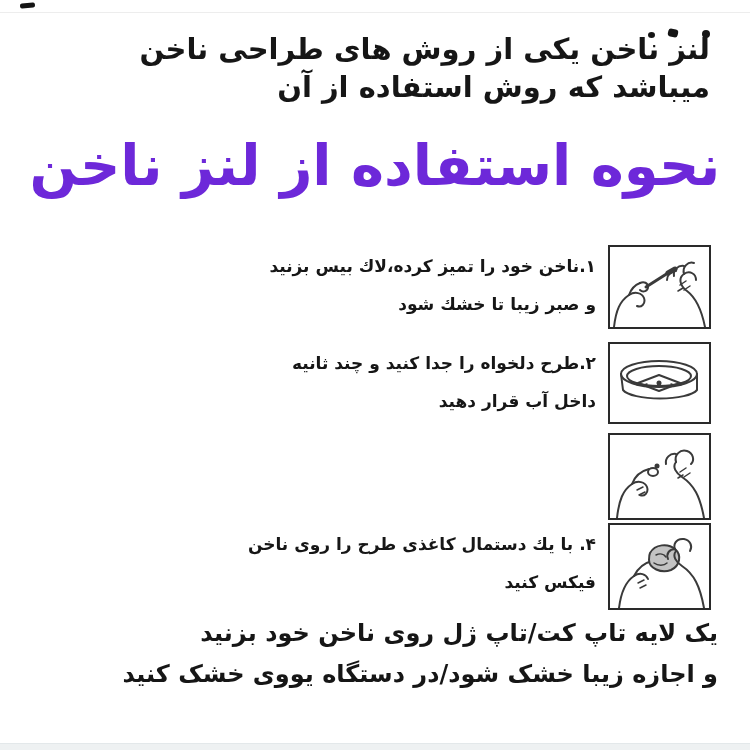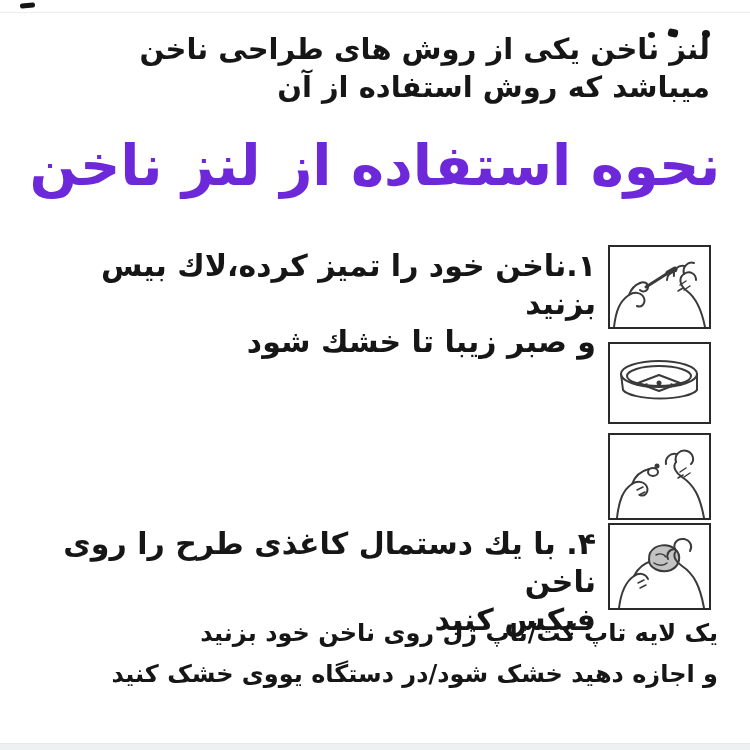--- a/index.html
+++ b/index.html
@@ -82,21 +82,21 @@
   .icon-box {
     width: 103px;
     flex: 0 0 103px;
     background: #ffffff;
     border: 2px solid #2a2a2a;
     box-sizing: border-box;
   }
   .icon-box svg { display: block; width: 100%; height: 100%; }
   .step-text {
     text-align: right;
-    font-size: 30px;
+    font-size: 17px;
     font-weight: bold;
     line-height: 38px;
     color: #161616;
     padding-top: 2px;
     max-width: 560px;
   }
   .row-1 { top: 245px; } .row-1 .icon-box { height: 84px; }
   .row-2 { top: 342px; } .row-2 .icon-box { height: 82px; }
   .row-3 { top: 433px; } .row-3 .icon-box { height: 87px; }
   .row-4 { top: 523px; } .row-4 .icon-box { height: 87px; }
@@ -164,20 +164,24 @@
         <svg viewBox="0 0 99 78" fill="none" stroke="#3a3a3a" stroke-width="2" stroke-linecap="round" stroke-linejoin="round">
           <ellipse cx="49" cy="30" rx="38" ry="13"></ellipse>
           <path d="M11,30 L13,46 A38,11 0 0 0 87,46 L87,30"></path>
           <ellipse cx="49" cy="32" rx="32" ry="10"></ellipse>
           <path d="M19,36 q9,8 18,4 M79,36 q-9,8 -18,4" stroke-width="1.5"></path>
           <path d="M28,39 L49,31 L70,39 L49,47 Z"></path>
           <circle cx="49" cy="39" r="2.5" fill="#3a3a3a" stroke="none"></circle>
         </svg>
       </span>
     </div>
+    <div class="step-text">
+      <div class="line">٢.طرح دلخواه را جدا کنید و چند ثانیه</div>
+      <div class="line">داخل آب قرار دهید</div>
+    </div>
   </div>
 
   <div class="step-row row-3">
     <div class="icon-box">
       <span>
         <svg viewBox="0 0 99 83" fill="none" stroke="#3a3a3a" stroke-width="2" stroke-linecap="round" stroke-linejoin="round">
 
           <path d="M7,83 C9,65 13,55 22,49 C28,45 35,47 37,52 C39,58 34,62 30,60"></path>
           <path d="M22,49 C25,41 31,36 39,34"></path>
           <ellipse cx="43" cy="37" rx="5" ry="4"></ellipse>
@@ -213,17 +217,17 @@
       </span>
     </div>
     <div class="step-text">
       <div class="line">۴. با يك دستمال کاغذی طرح را روی ناخن</div>
       <div class="line">فیکس کنید</div>
     </div>
   </div>
 
   <div class="outro">
     <div class="line">یک لایه تاپ کت/تاپ ژل روی ناخن خود بزنید</div>
-    <div class="line">و اجازه دهید خشک شود/در دستگاه یووی خشک کنید</div>
+    <div class="line">و اجازه زیبا خشک شود/در دستگاه یووی خشک کنید</div>
   </div>
 
   <div class="bottom-strip"></div>
 </div>
 
 </body></html>

